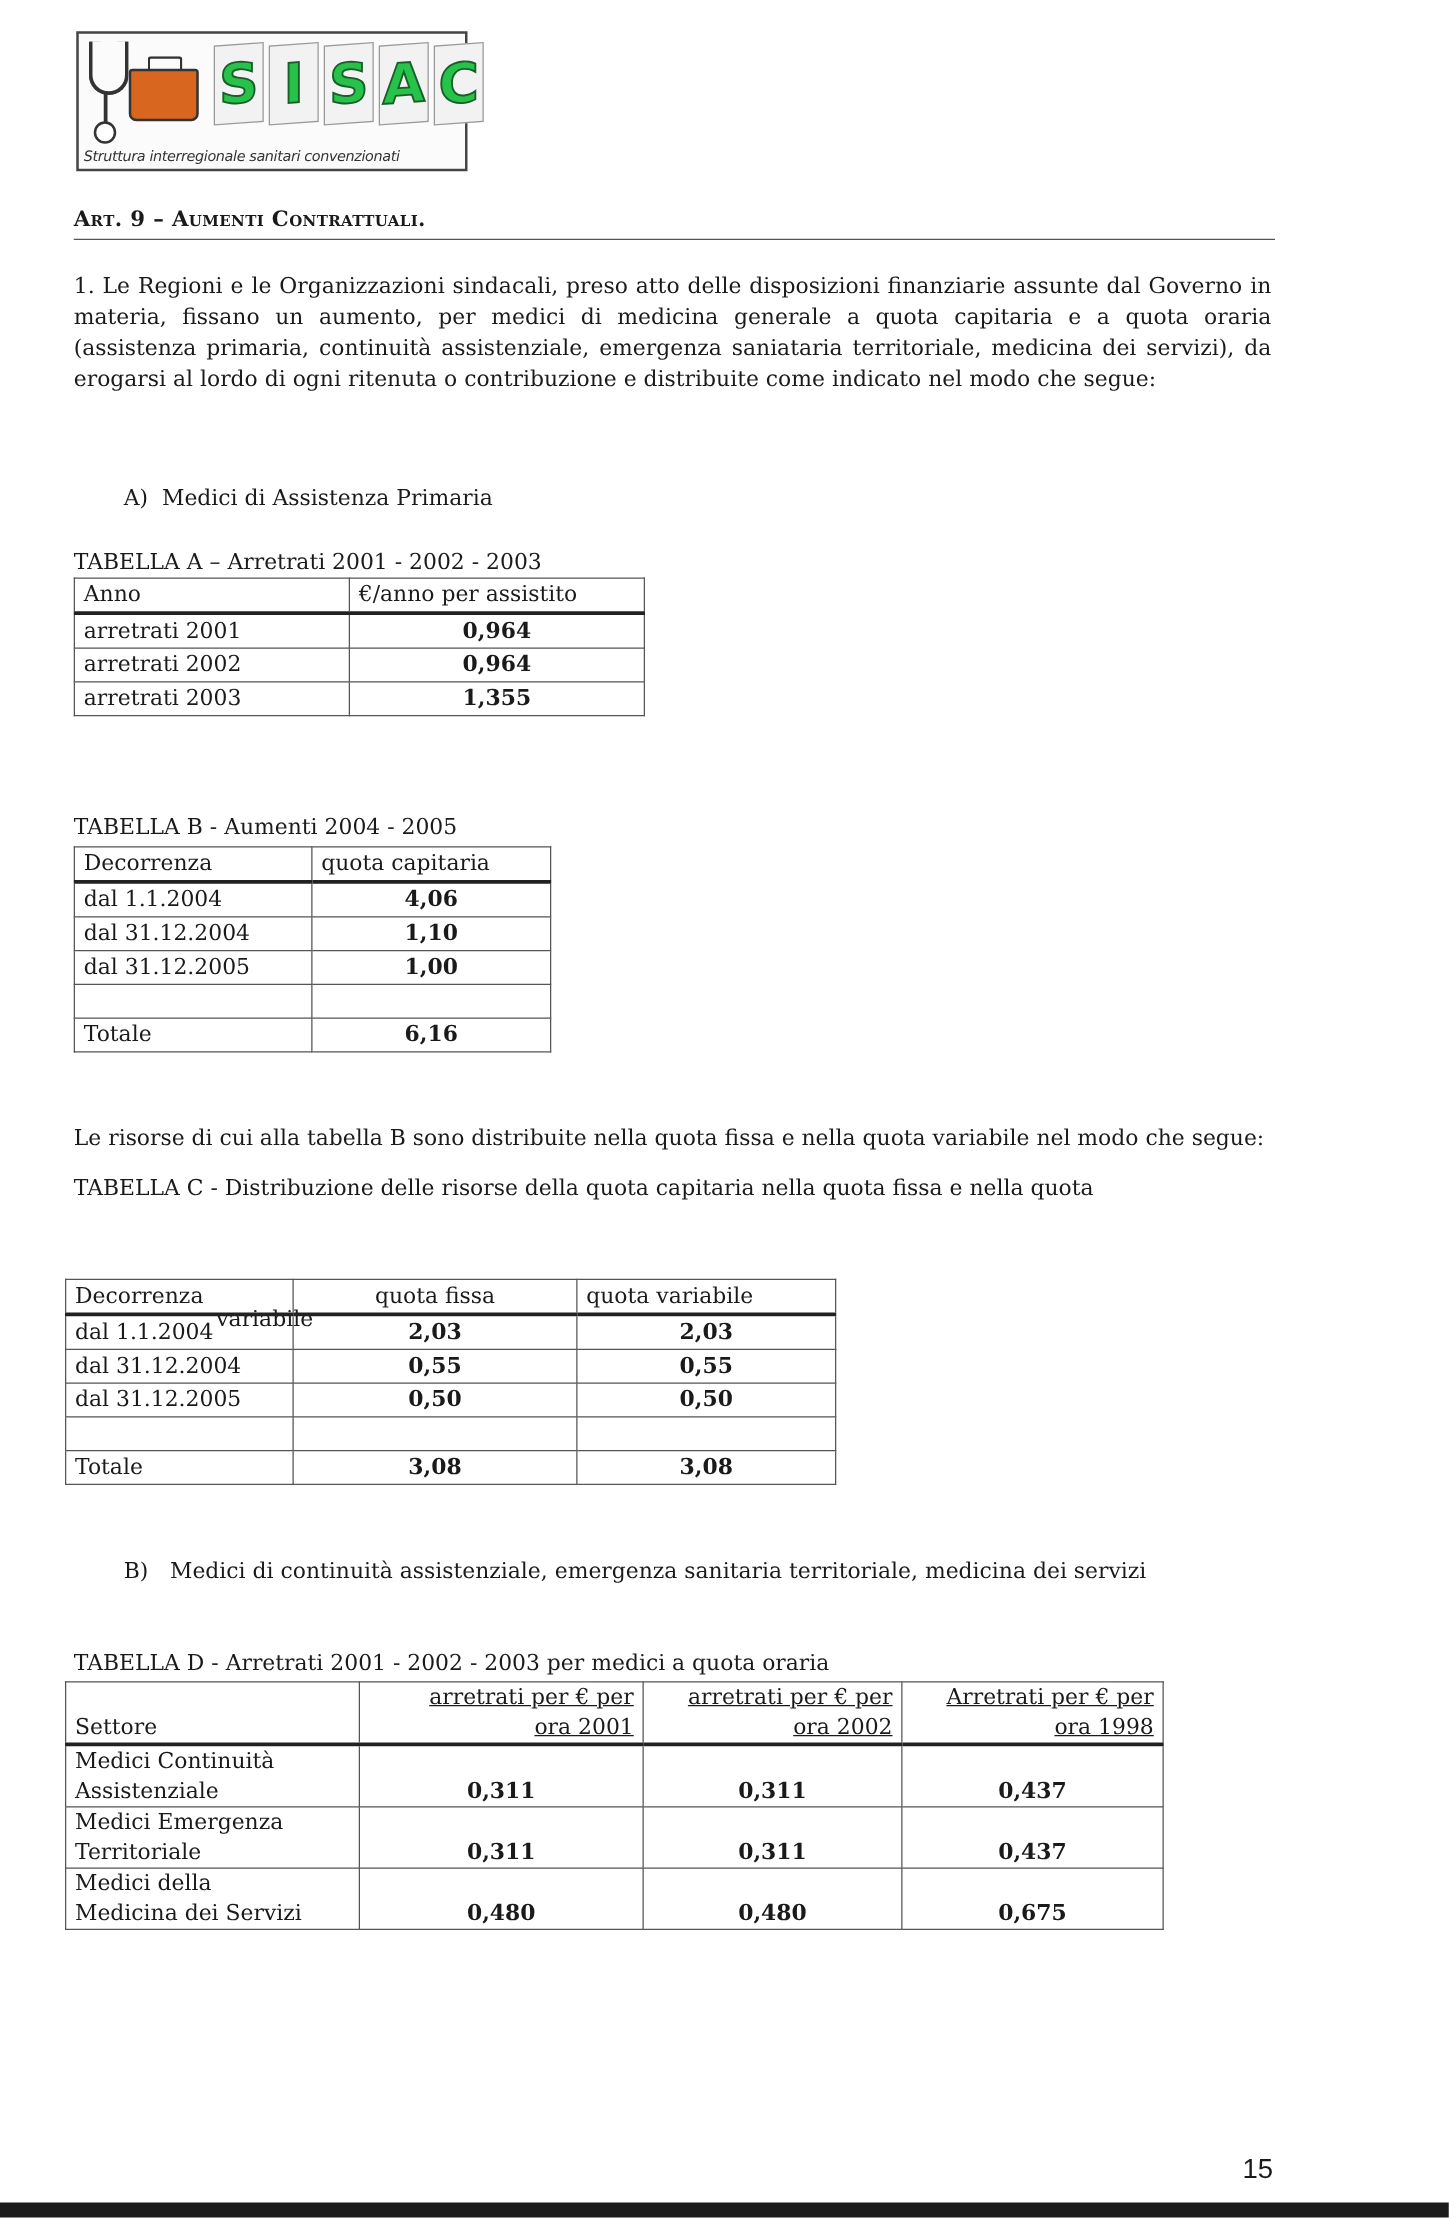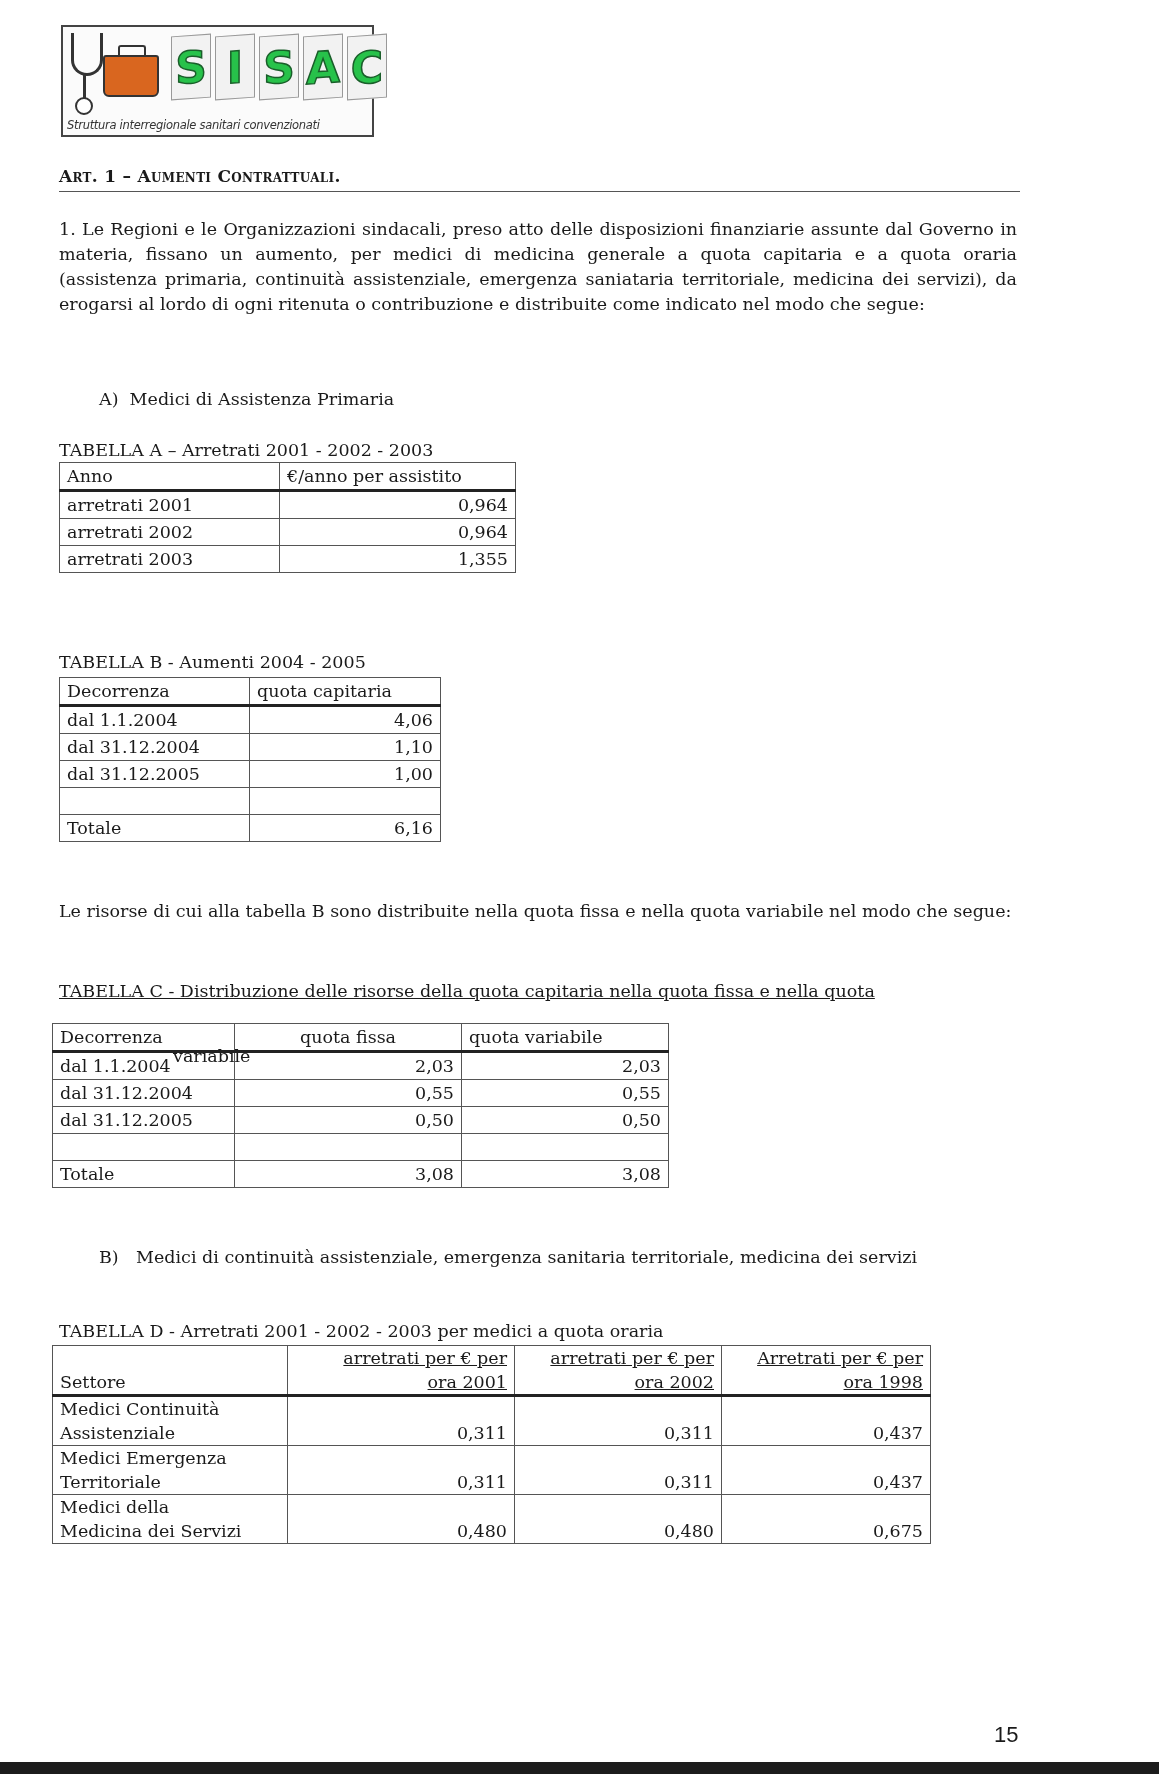--- a/index.html
+++ b/index.html
@@ -23,30 +23,30 @@
   #heading{left:59px;top:166px;font-weight:bold;font-size:17px;letter-spacing:0.3px;font-variant:small-caps;}
   #rule{left:59px;top:191px;width:961px;height:0;border-top:1.5px solid #555;}
   
   .para{font-size:17.5px;line-height:25px;text-align:justify;}
   #p1{left:59px;top:217px;width:958px;}
   #sectA{left:99px;top:389px;font-size:17.5px;}
   .caption{font-size:17.5px;white-space:nowrap;}
   table{border-collapse:collapse;position:absolute;font-size:17.5px;}
   td,th{border:1.5px solid #555;padding:0 7px;font-weight:normal;line-height:26px;margin-left:16px;}
   th{text-align:left;border-bottom:3px solid #222;}
-  td.num{text-align:right;}
+  td.num{text-align:center;font-weight:bold;}
   tr.blank td{height:26px;}
   #capA{left:59px;top:440px;}
   #tabA{left:59px;top:462px;width:457px;}
   #tabA td:first-child,#tabA th:first-child{width:205px;}
   #capB{left:59px;top:652px;}
   #tabB{left:59px;top:677px;width:382px;}
   #tabB td:first-child,#tabB th:first-child{width:175px;}
   #p2{left:59px;top:899px;width:958px;}
-  #capC{left:59px;top:981px;width:958px;text-align:justify;text-decoration:underline;}
+  #capC{left:59px;top:941px;width:958px;text-align:justify;}
   #capC2{left:173px;top:998px;margin-top:48px;}
   #tabC{left:52px;top:1023px;width:617px;}
   #tabC td:nth-child(1),#tabC th:nth-child(1){width:167px;}
   #tabC td:nth-child(2),#tabC th:nth-child(2){width:212px;}
   #tabC th:nth-child(2){text-align:center;}
   #sectB{left:99px;top:1245px;width:918px;}
   #sectB .lbl{position:absolute;left:0;top:0;}
   #sectB .txt{margin-left:37px;text-align:justify;}
   #capD{left:59px;top:1321px;}
   #tabD{left:52px;top:1345px;width:879px;}
@@ -71,21 +71,21 @@
   <div class="letters">
     <span class="letter">S</span>
     <span class="letter">I</span>
     <span class="letter">S</span>
     <span class="letter">A</span>
     <span class="letter">C</span>
   </div>
   <div class="tagline">Struttura interregionale sanitari convenzionati</div>
 </div>
 
-<div id="heading" class="abs">Art. 1 – Aumenti Contrattuali.</div>
+<div id="heading" class="abs">Art. 9 – Aumenti Contrattuali.</div>
 <div id="rule" class="abs"></div>
 
 <div id="p1" class="abs para">1.  Le Regioni e le Organizzazioni sindacali, preso atto delle disposizioni finanziarie assunte dal Governo in materia, fissano  un aumento, per medici di medicina generale a quota capitaria e a quota oraria (assistenza primaria, continuità assistenziale, emergenza saniataria territoriale, medicina dei servizi), da erogarsi al lordo di ogni ritenuta o contribuzione e distribuite come indicato nel modo che segue:</div>
 
 <div id="sectA" class="abs">
   <span>A)</span>&nbsp;&nbsp;<span>Medici di Assistenza Primaria</span>
 </div>
 
 <div id="capA" class="abs caption">TABELLA A – Arretrati 2001 - 2002 - 2003</div>
 <table id="tabA">

